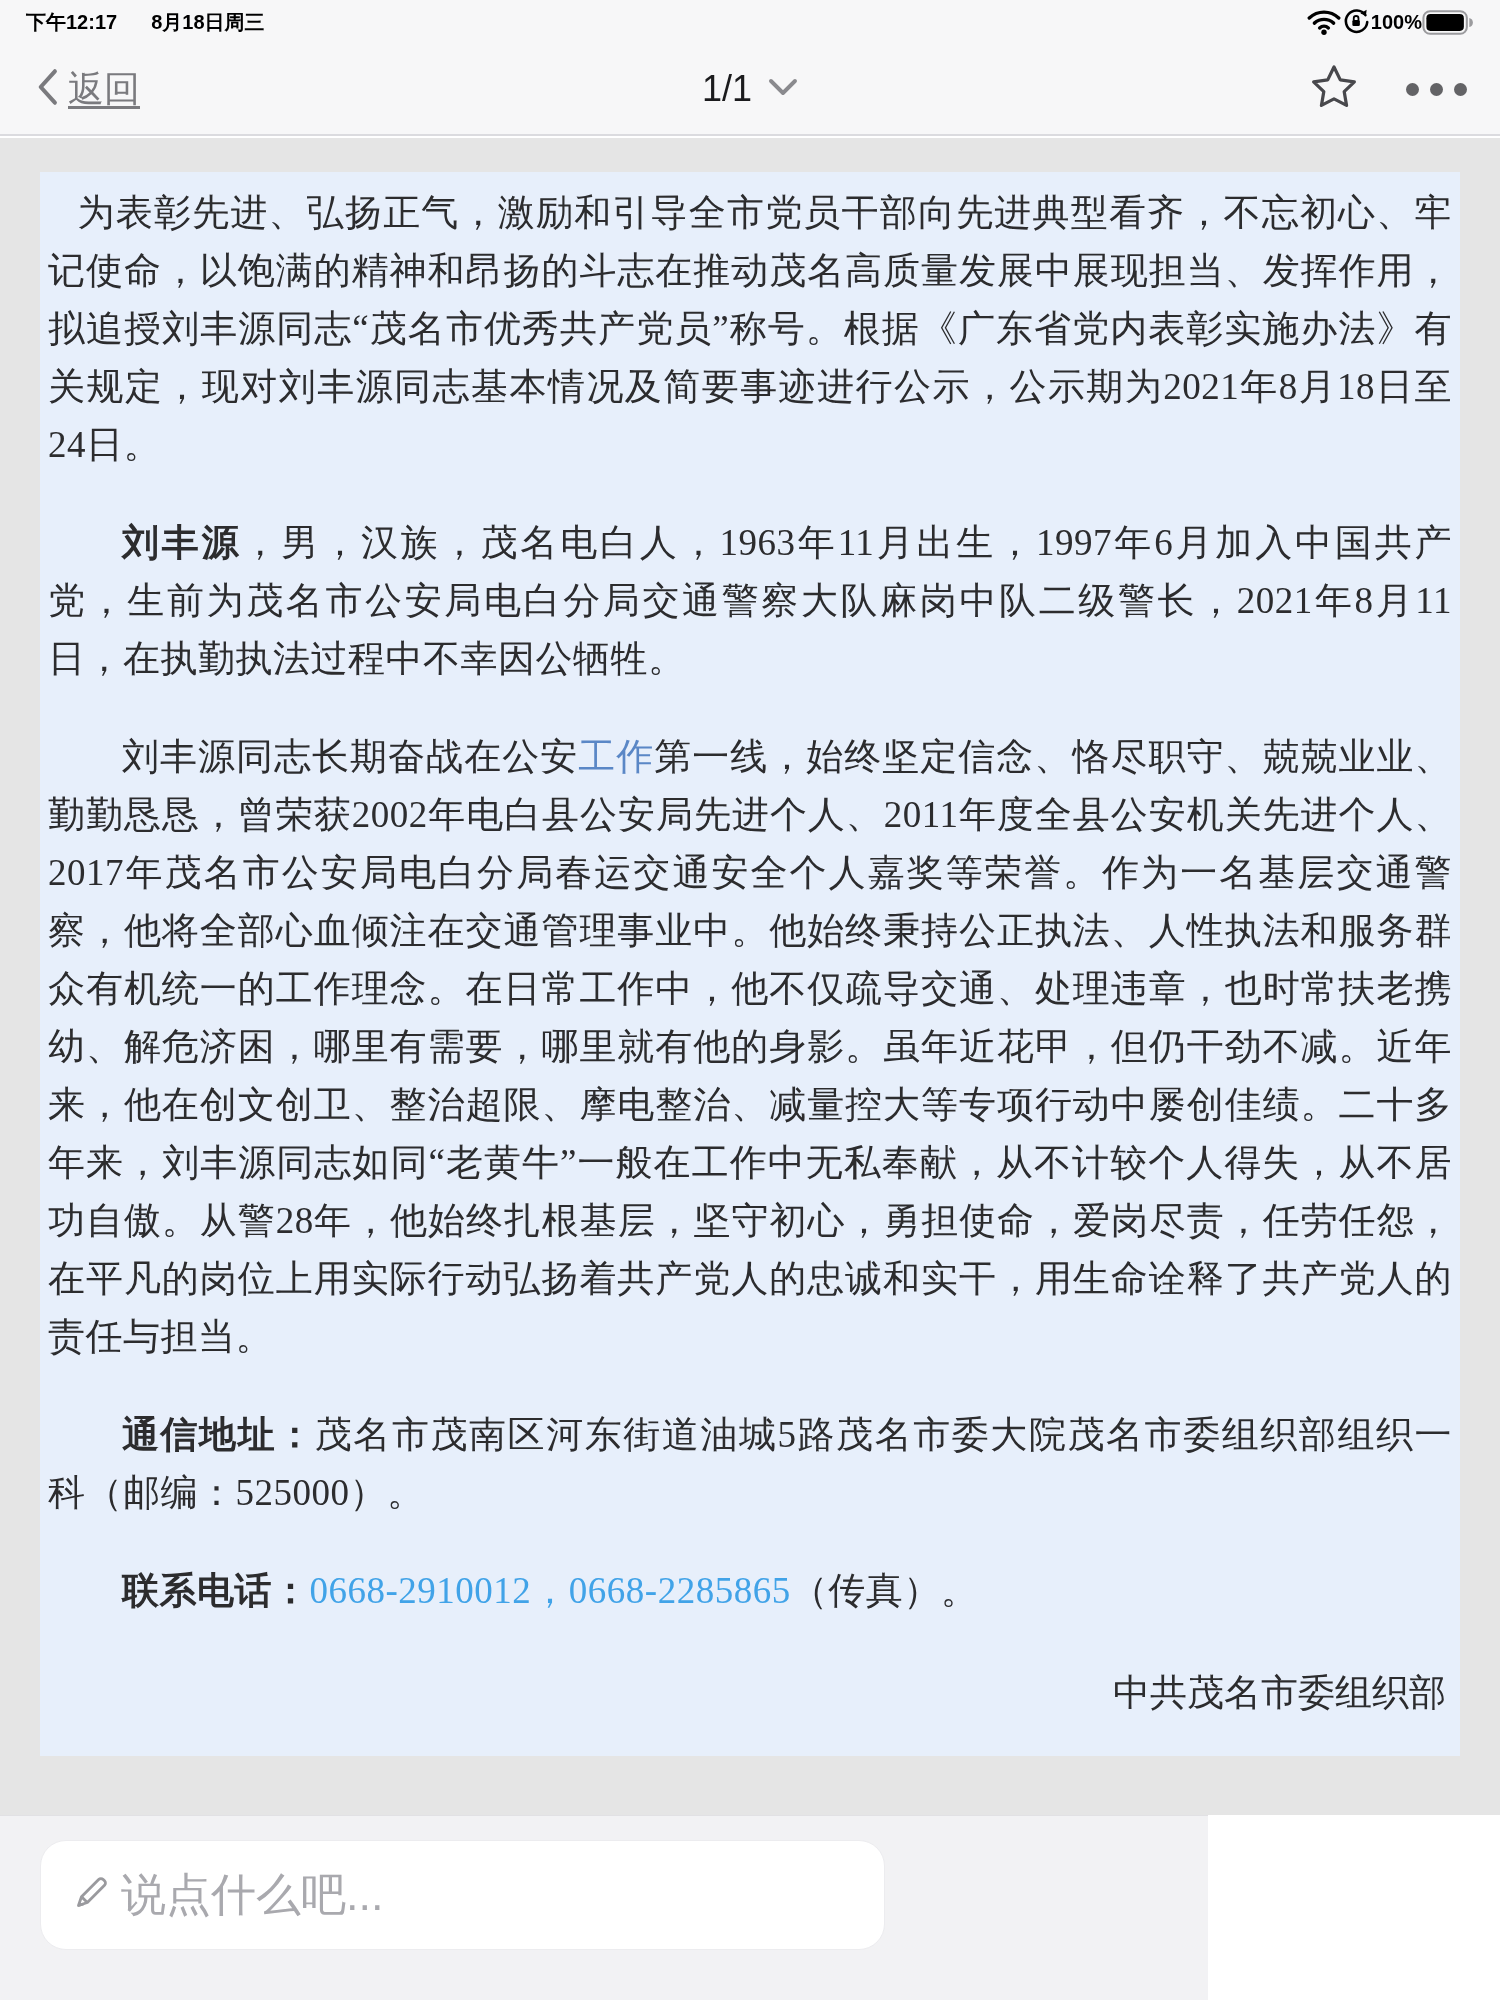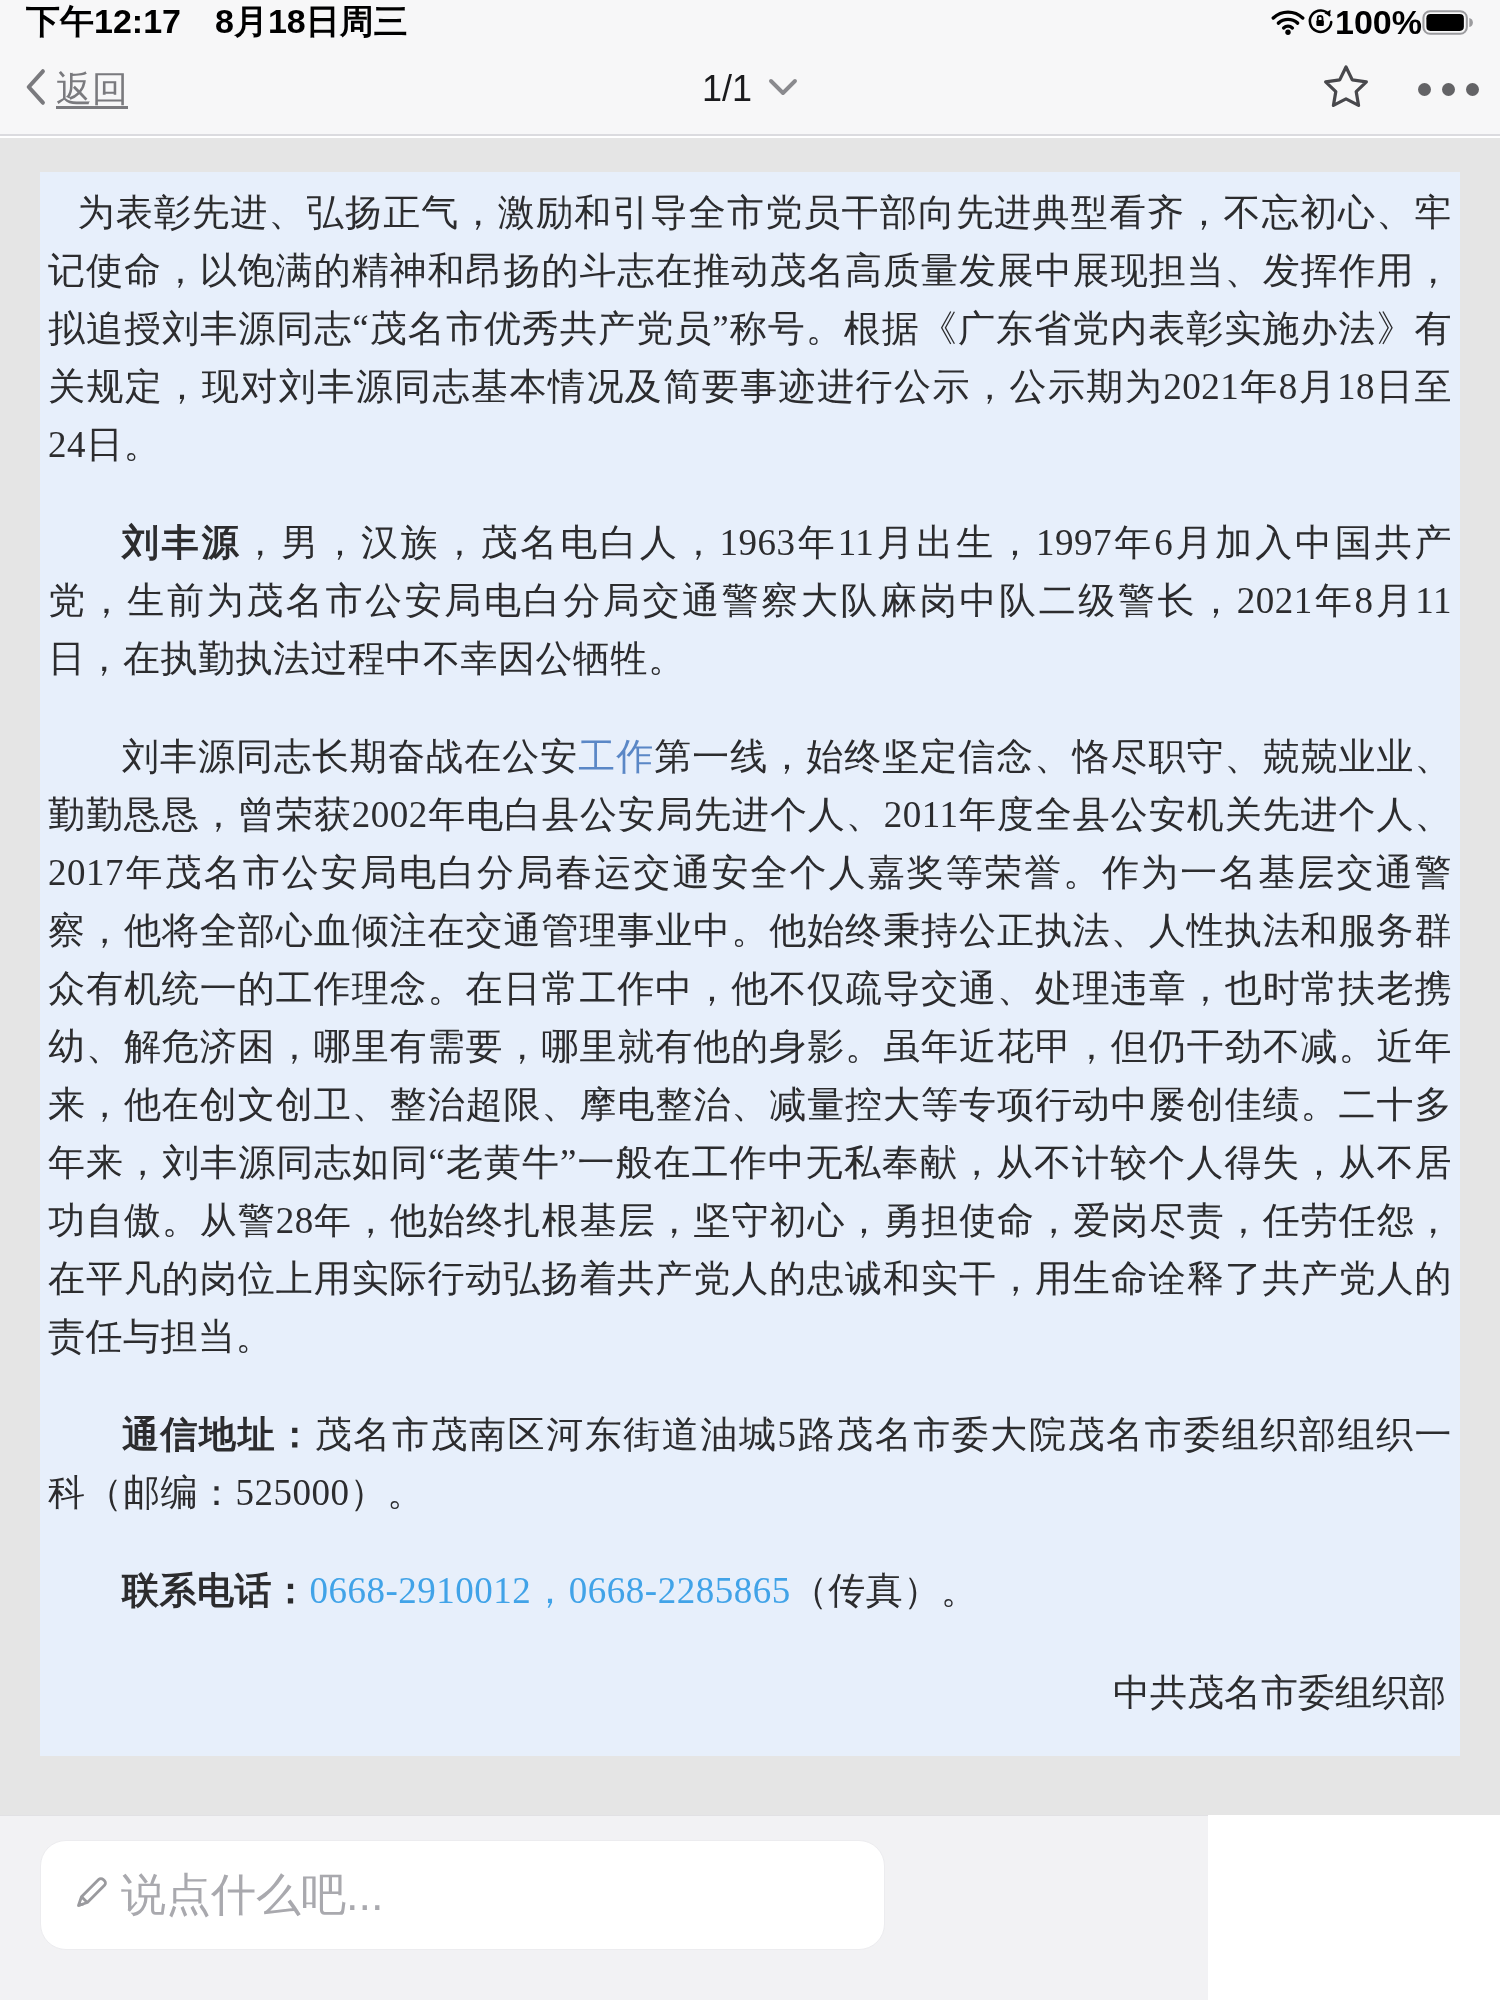--- a/index.html
+++ b/index.html
@@ -15,31 +15,31 @@
   *{box-sizing:border-box;margin:0;padding:0;}
   html,body{width:1500px;height:2000px;overflow:hidden;}
   body{
     font-family:"Liberation Sans","DejaVu Sans",sans-serif;
     background:#fff;position:relative;color:var(--ink);
   }
   
   .status-bar{
     position:absolute;left:0;top:0;width:1500px;height:44px;
     background:var(--chrome);display:flex;align-items:center;
-    padding:0 26px;font-size:34px;font-weight:700;color:#000;
+    padding:0 26px;font-size:20px;font-weight:700;color:#000;
   }
   .status-left{display:flex;align-items:center;gap:34px;}
   .status-right{margin-left:auto;display:flex;align-items:center;gap:0;}
   .status-right svg{display:block;}
   .battery-pct{font-weight:600;}
   
   .nav-bar{
     position:absolute;left:0;top:44px;width:1500px;height:92px;
     background:var(--chrome);border-bottom:2px solid #DBDBDF;
-    display:flex;align-items:center;padding:0 24px;
+    display:flex;align-items:center;padding:0 36px;
   }
   .back-btn{display:flex;align-items:center;gap:10px;color:var(--chrome-ink);cursor:pointer;}
   .back-label{font-size:36px;text-decoration:underline;text-underline-offset:5px;}
   .page-indicator{
     position:absolute;left:50%;top:50%;transform:translate(-50%,-50%);
     display:flex;align-items:center;gap:16px;cursor:pointer;
   }
   .page-indicator .num{font-size:36px;color:#1b1b1d;}
   .nav-right{margin-left:auto;display:flex;align-items:center;gap:46px;}
   .icon-btn{display:flex;align-items:center;justify-content:center;width:56px;height:56px;cursor:pointer;}

